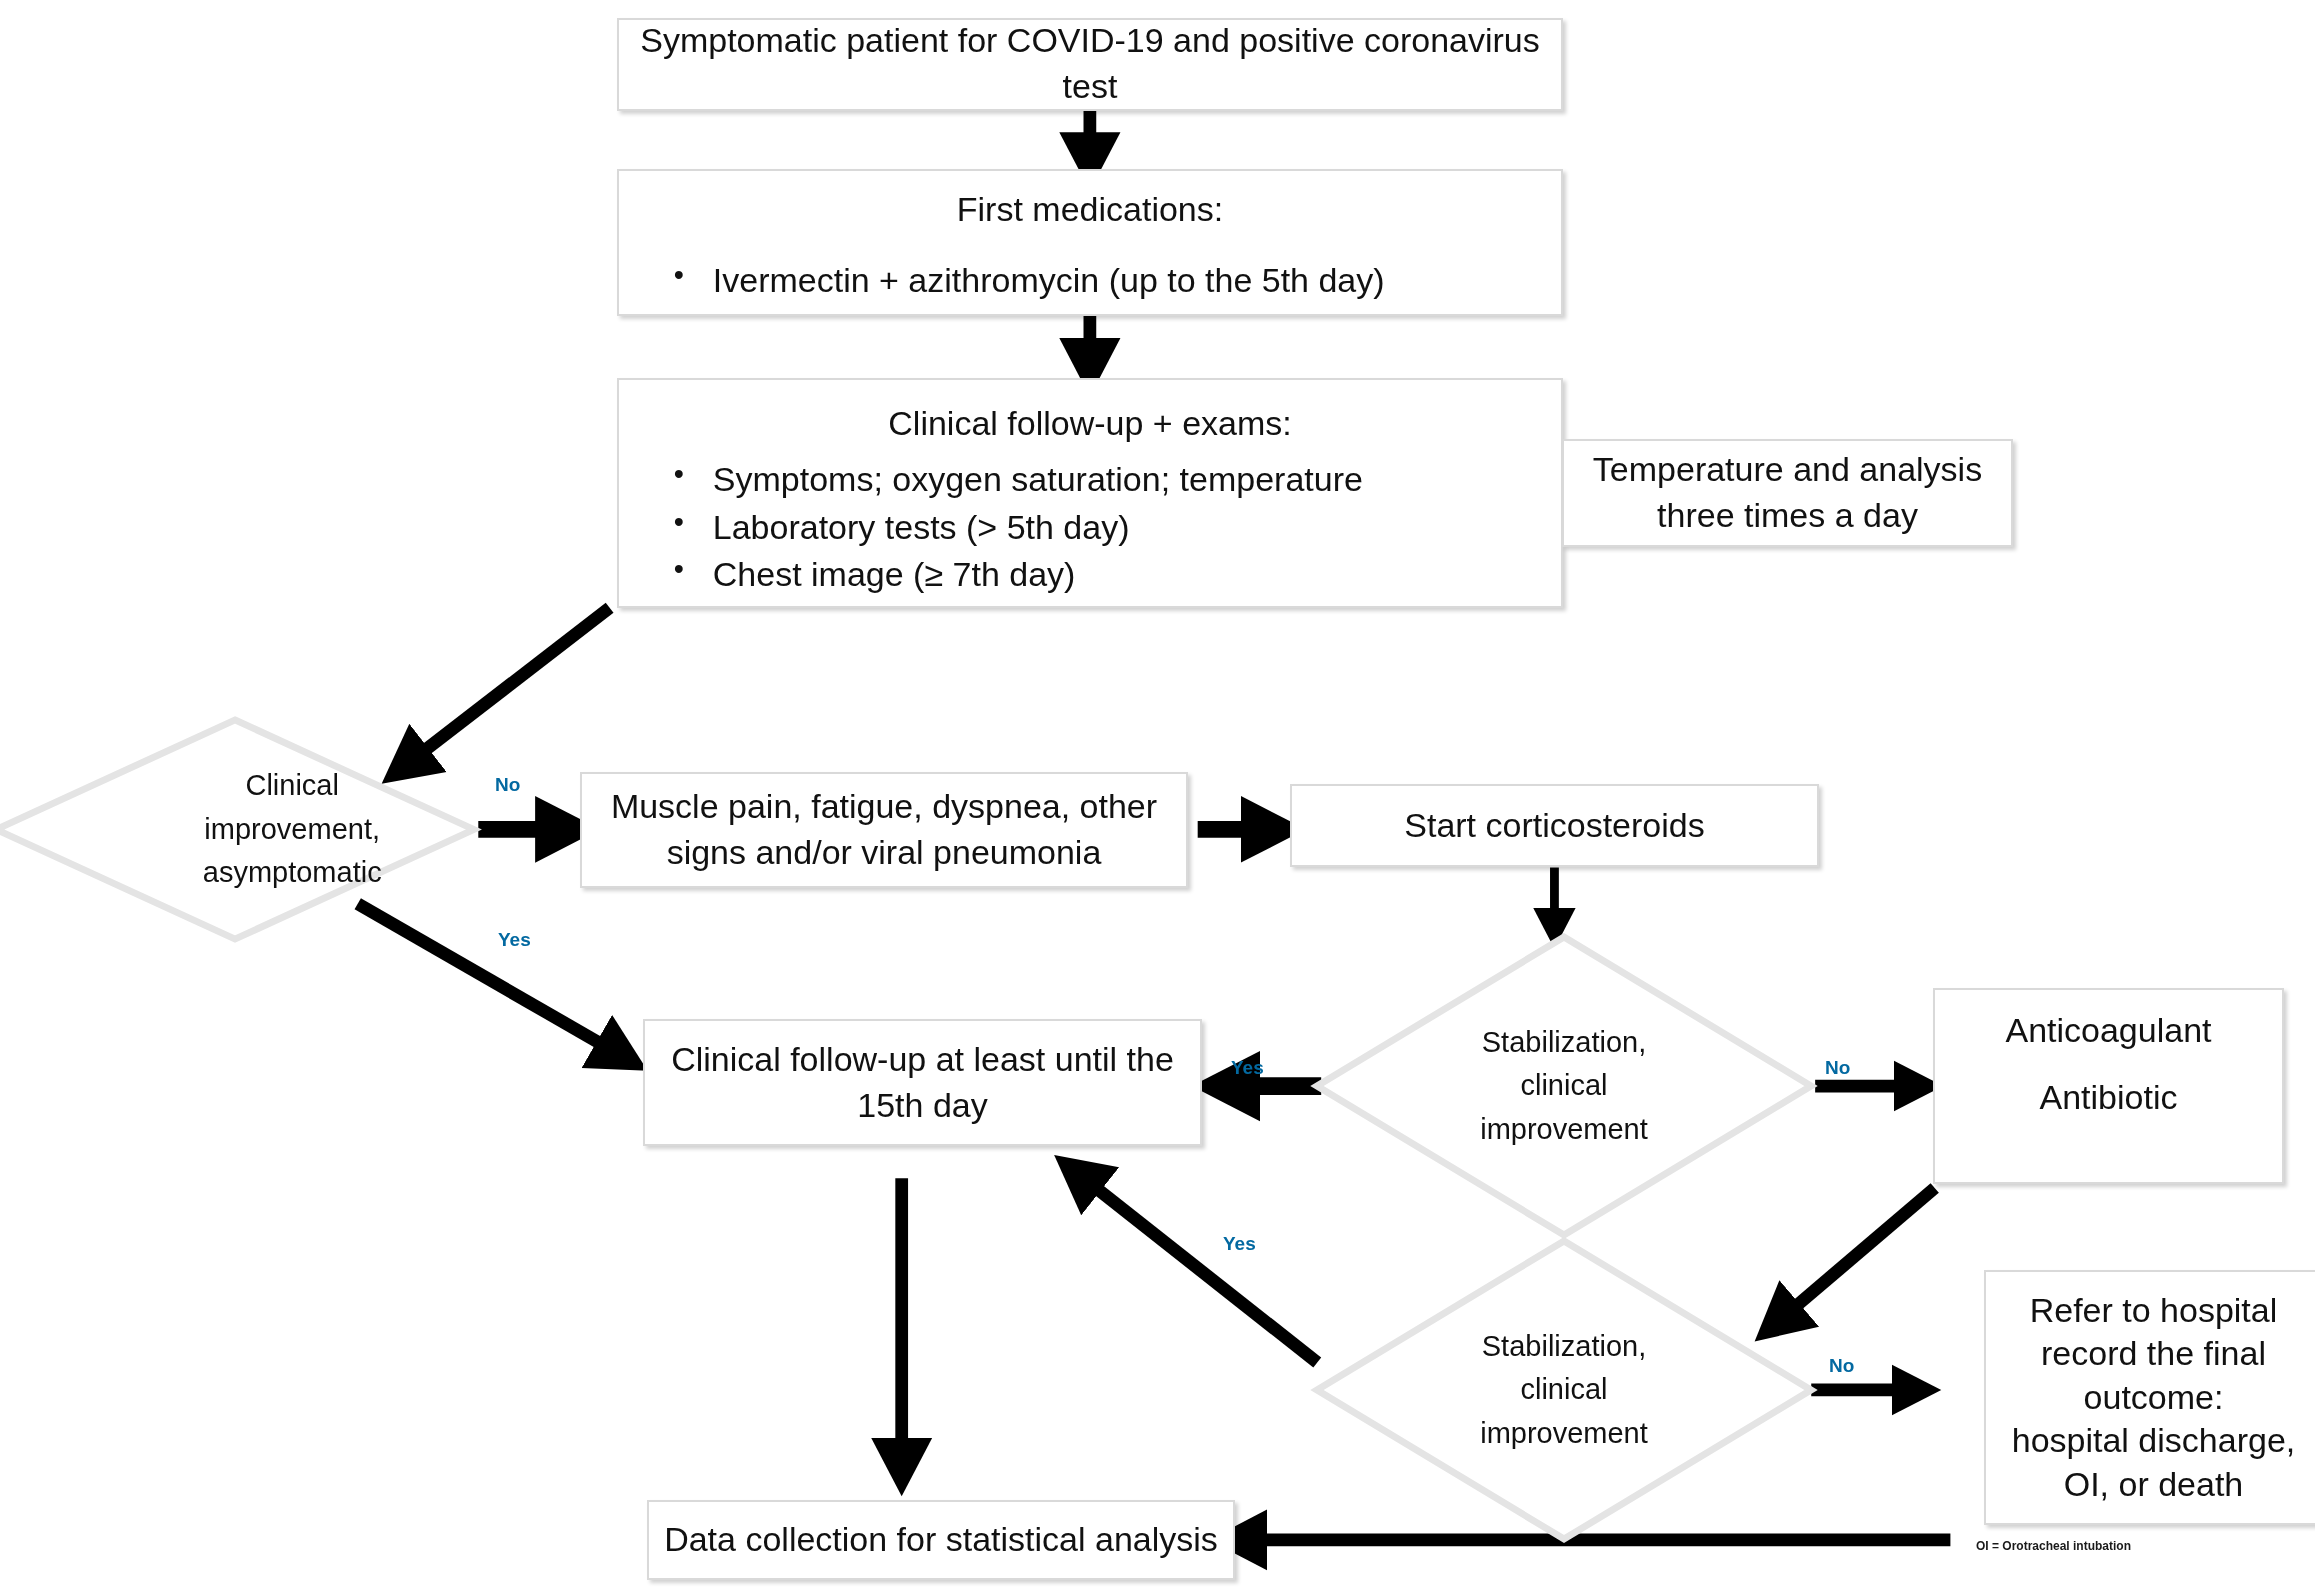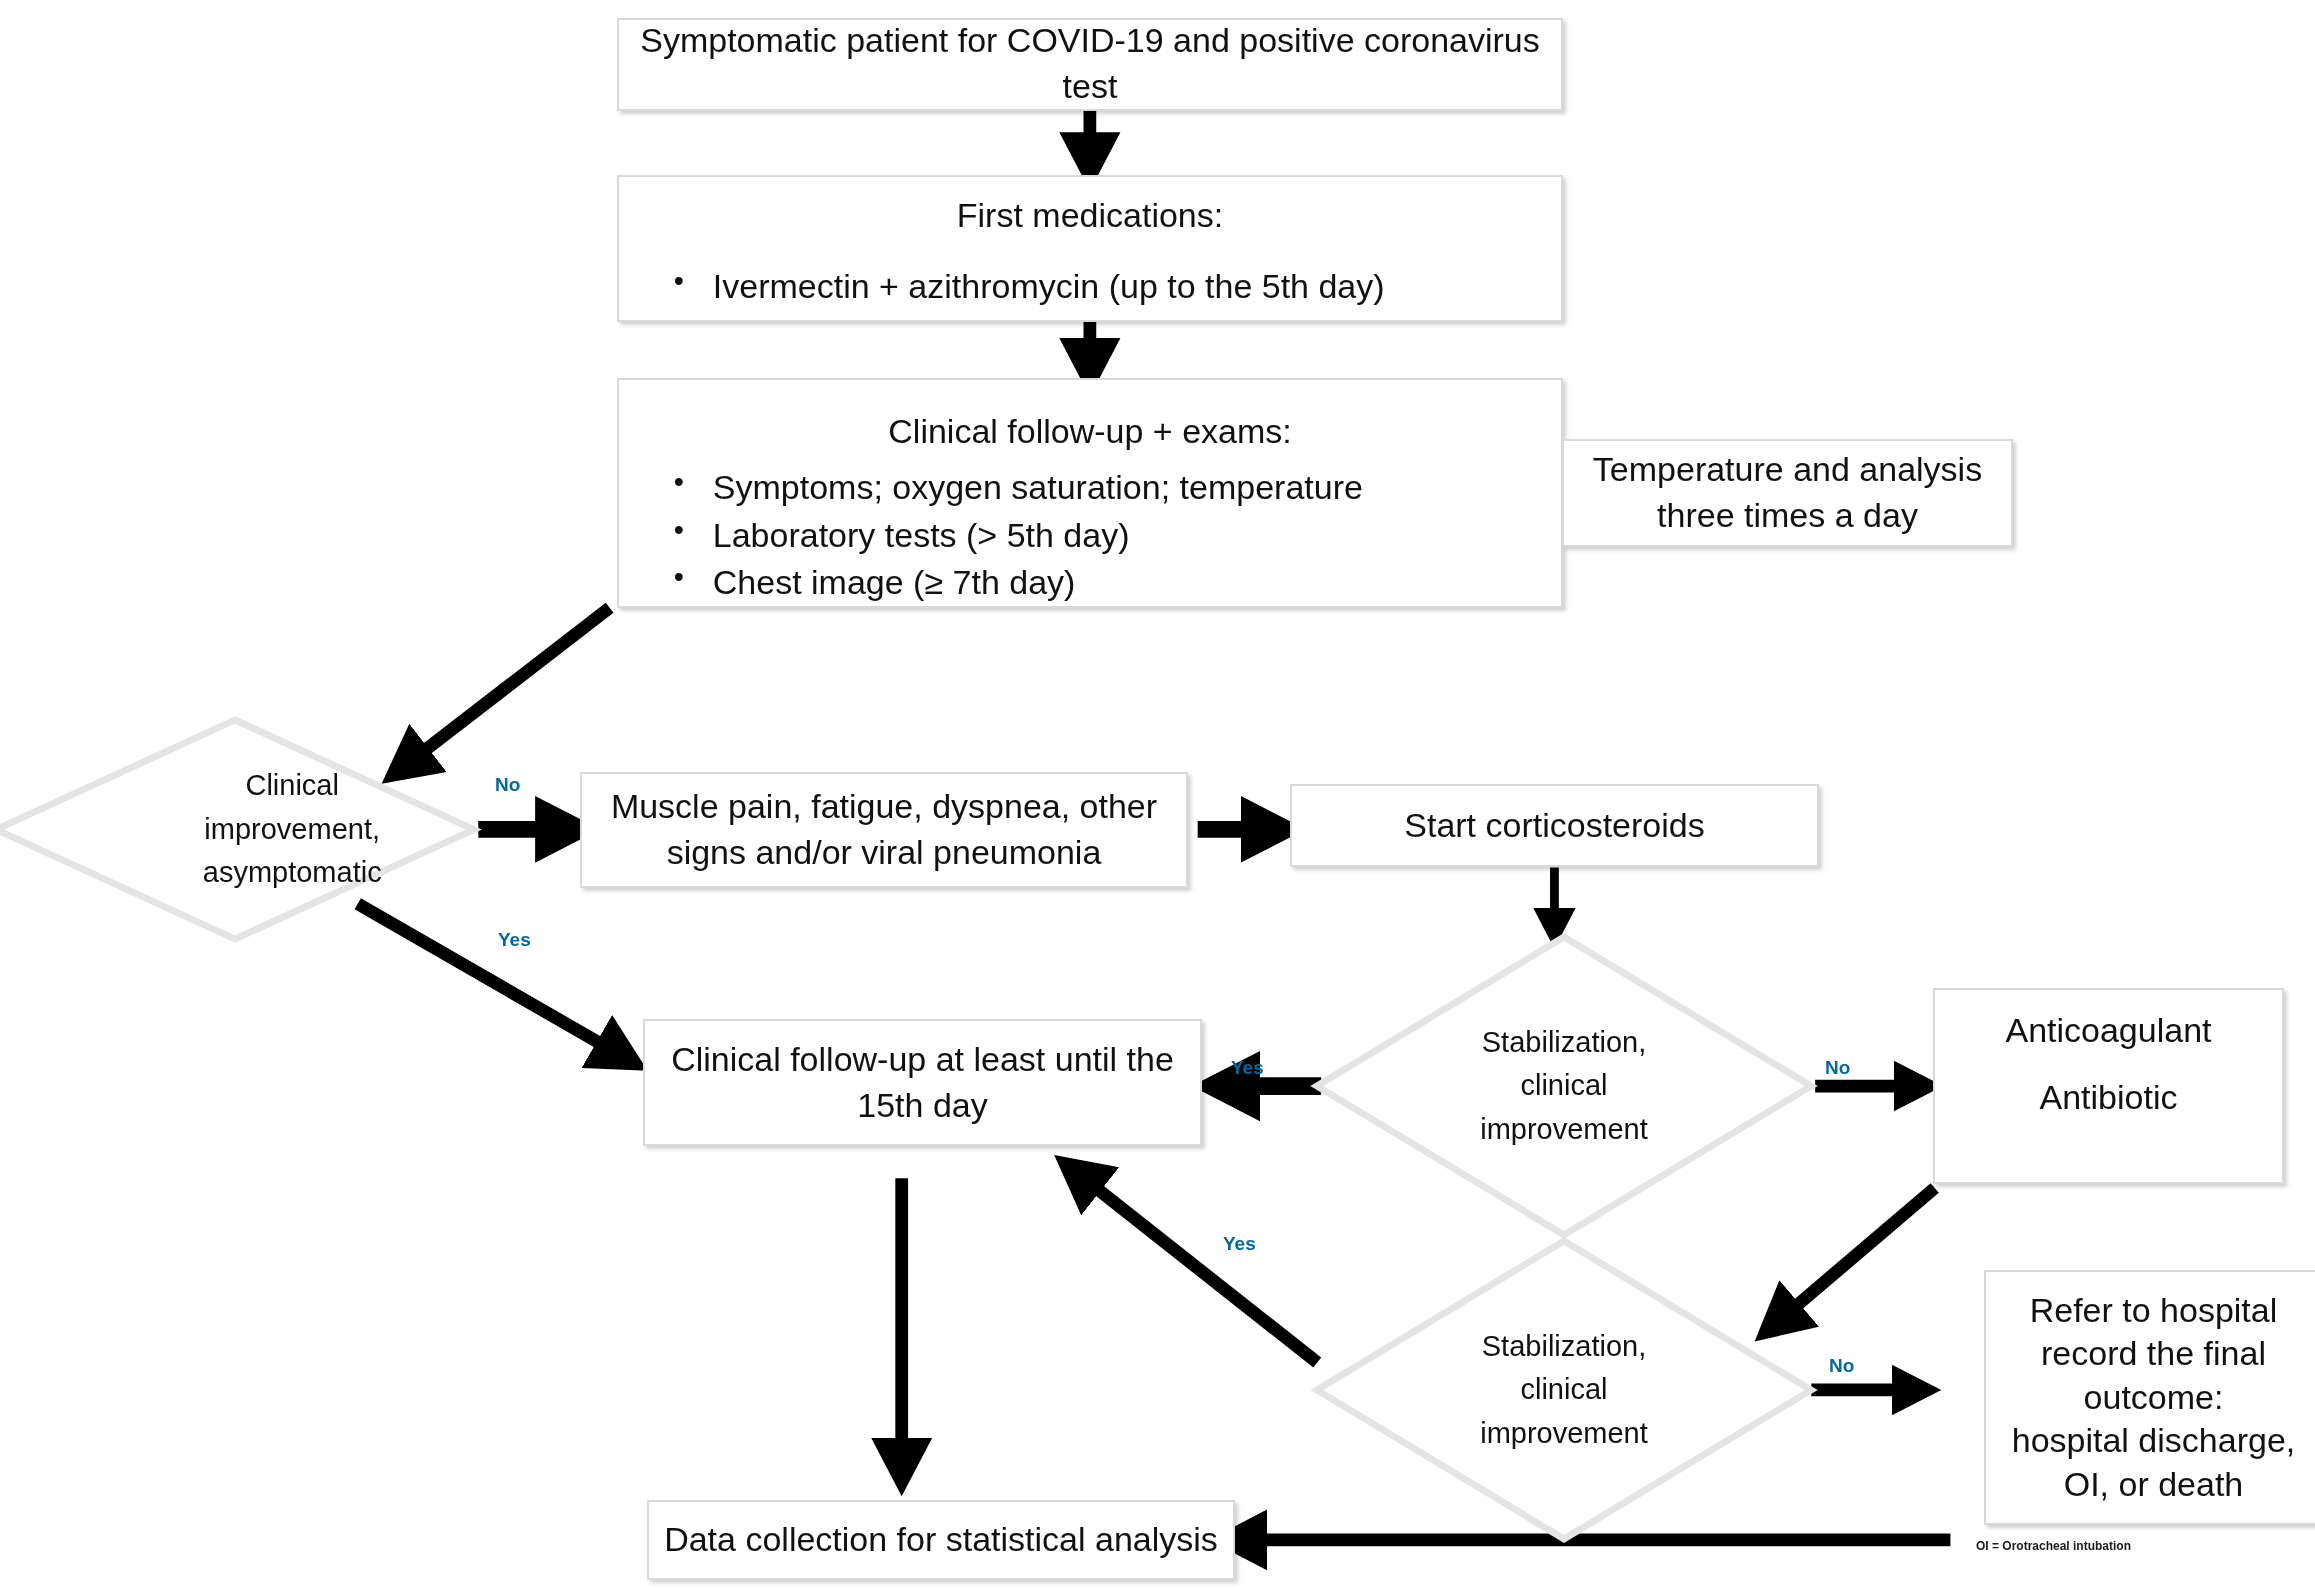--- a/index.html
+++ b/index.html
@@ -180,28 +180,28 @@
     
     <g>
       <line x1="1990" y1="1571" x2="1262" y2="1571" stroke="#000000" stroke-width="13" marker-end="url(#ah)"></line>
     </g>
   </svg>
 
   <div class="node" style="left:617px; top:17.6px; width:946px; height:93px;">
     <span class="line">Symptomatic patient for COVID-19 and positive coronavirus test</span>
   </div>
 
-  <div class="node" style="left:617px; top:175px; width:946px; height:147px; justify-content:flex-start; padding-top:15.7px;">
+  <div class="node" style="left:617px; top:169px; width:946px; height:147px; justify-content:flex-start; padding-top:15.7px;">
     <span class="line">First medications:</span>
     <ul class="bullets" style="margin-top:23.5px;">
       <li>Ivermectin + azithromycin (up to the 5th day)</li>
     </ul>
   </div>
 
-  <div class="node" style="left:617px; top:378px; width:946px; height:230px; justify-content:flex-start; padding-top:29px;">
+  <div class="node" style="left:617px; top:378px; width:946px; height:230px; justify-content:flex-start; padding-top:21px;">
     <span class="line">Clinical follow-up + exams:</span>
     <ul class="bullets" style="margin-top:7.8px;">
       <li>Symptoms; oxygen saturation; temperature</li>
       <li>Laboratory tests (&gt; 5th day)</li>
       <li>Chest image (≥ 7th day)</li>
     </ul>
   </div>
 
   <div class="node" style="left:1562px; top:439px; width:451px; height:108px;">
     <span class="line">Temperature and analysis</span>

